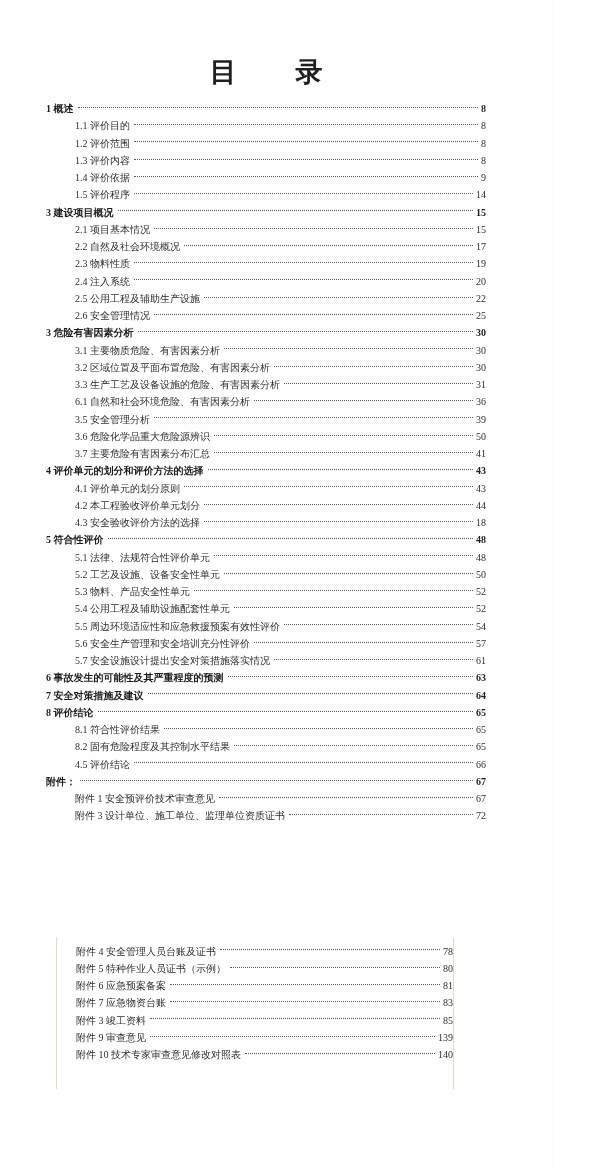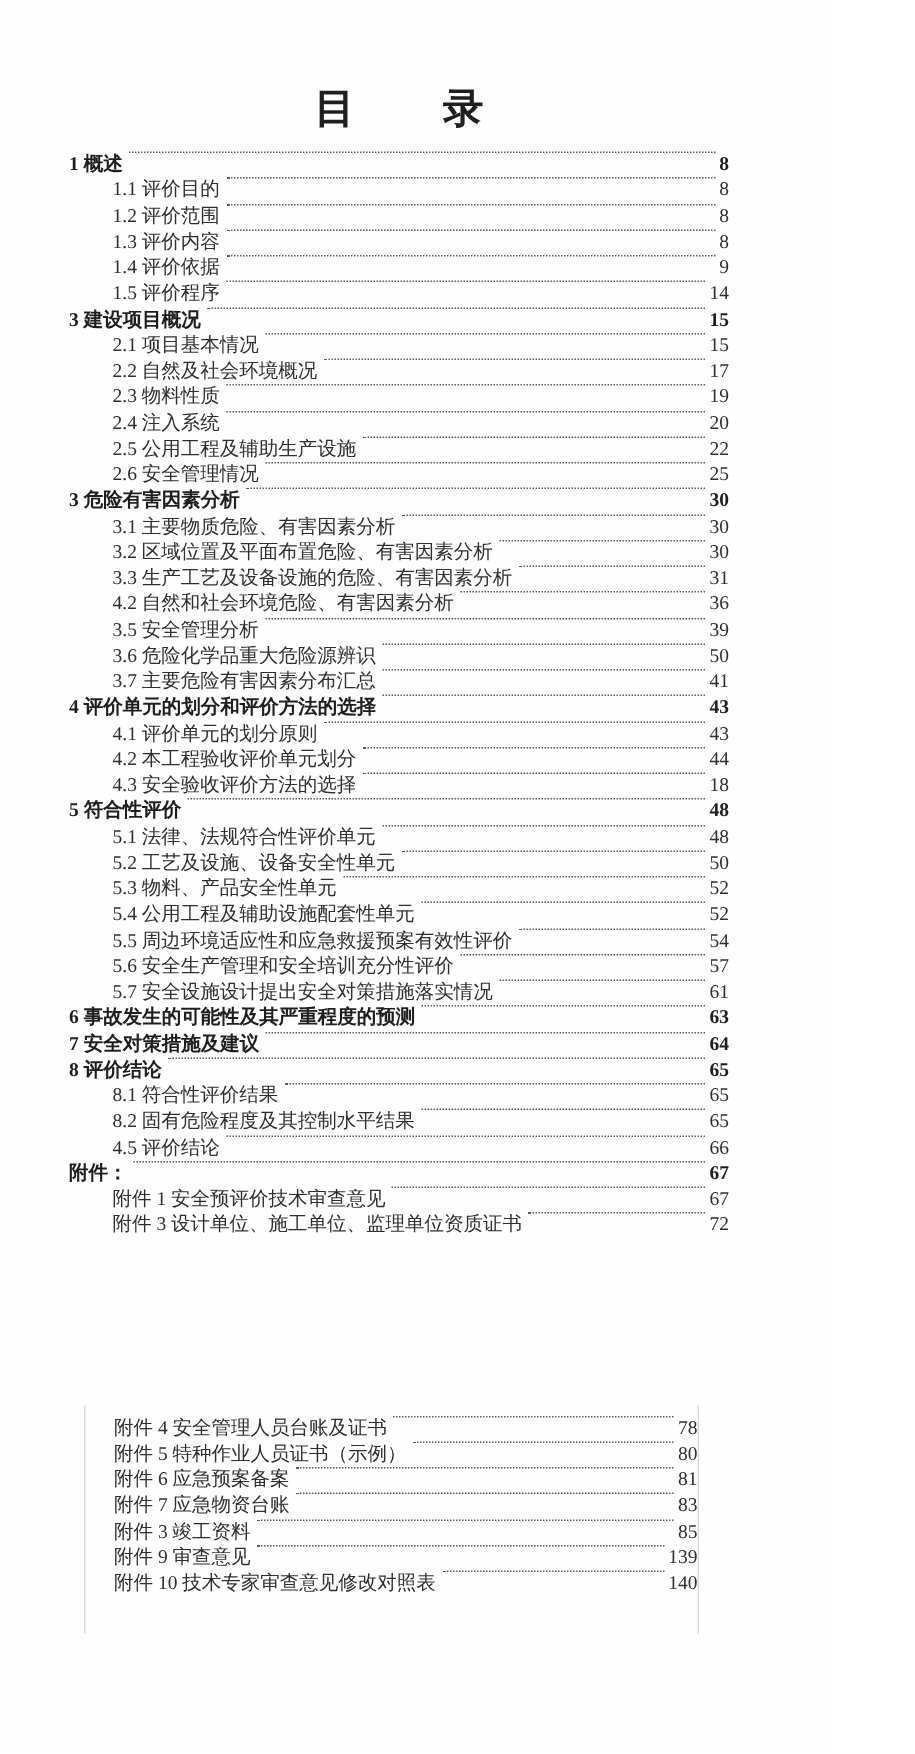--- a/index.html
+++ b/index.html
@@ -30,22 +30,22 @@
     color: #1f1f1f;
     letter-spacing: 26px;
     padding-left: 26px; 
     margin-top: 56px;
     margin-bottom: 12px;
     line-height: 32px;
   }
   .toc-list { margin-top: 0; }
   .toc-row {
     display: flex;
-    align-items: flex-start;
-    font-size: 13px;
+    align-items: center;
+    font-size: 10px;
     line-height: 17.25px;
     height: 17.25px;
     white-space: nowrap;
   }
   .toc-row.lv1 .label,
   .toc-row.lv1 .pg {
     font-weight: bold;
     color: #1e1e1e;
   }
   .toc-row.lv2 { padding-left: 29px; }
@@ -55,21 +55,21 @@
     min-width: 8px;
     border-bottom: 1.5px dotted #5a5a5a;
     margin: 0 3px 3.5px 4px;
     height: 1px;
   }
   .pg { flex: 0 0 auto; }
   .spacer { height: 112px; }
   .appendix-box {
     position: relative;
     margin-left: 10px;
-    margin-right: 20px;
+    margin-right: 32px;
     padding: 6px 0 26px 0;
     border-left: 1px solid rgba(185, 175, 150, 0.45);
     border-right: 1px solid rgba(185, 175, 150, 0.45);
   }
   .appendix-box .toc-row { padding-left: 19px; }
 </style>
 </head>
 <body>
 
 <div class="page">
@@ -157,21 +157,21 @@
     <span class="label">3.2 区域位置及平面布置危险、有害因素分析</span>
     <span class="dots"></span>
     <span class="pg">30</span>
   </div>
         <div class="toc-row lv2">
     <span class="label">3.3 生产工艺及设备设施的危险、有害因素分析</span>
     <span class="dots"></span>
     <span class="pg">31</span>
   </div>
         <div class="toc-row lv2">
-    <span class="label">4.2 自然和社会环境危险、有害因素分析</span>
+    <span class="label">6.1 自然和社会环境危险、有害因素分析</span>
     <span class="dots"></span>
     <span class="pg">36</span>
   </div>
         <div class="toc-row lv2">
     <span class="label">3.5 安全管理分析</span>
     <span class="dots"></span>
     <span class="pg">39</span>
   </div>
         <div class="toc-row lv2">
     <span class="label">3.6 危险化学品重大危险源辨识</span>

